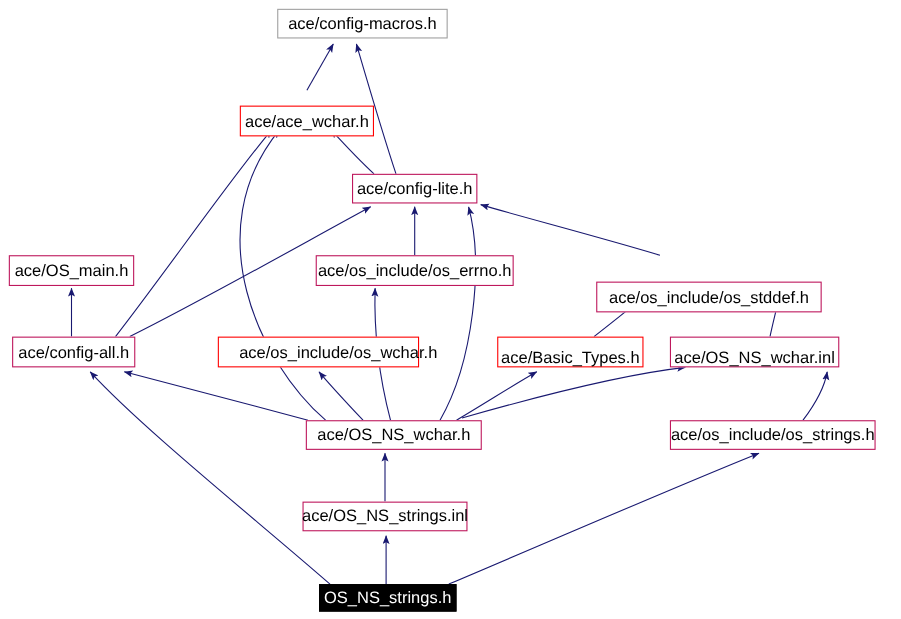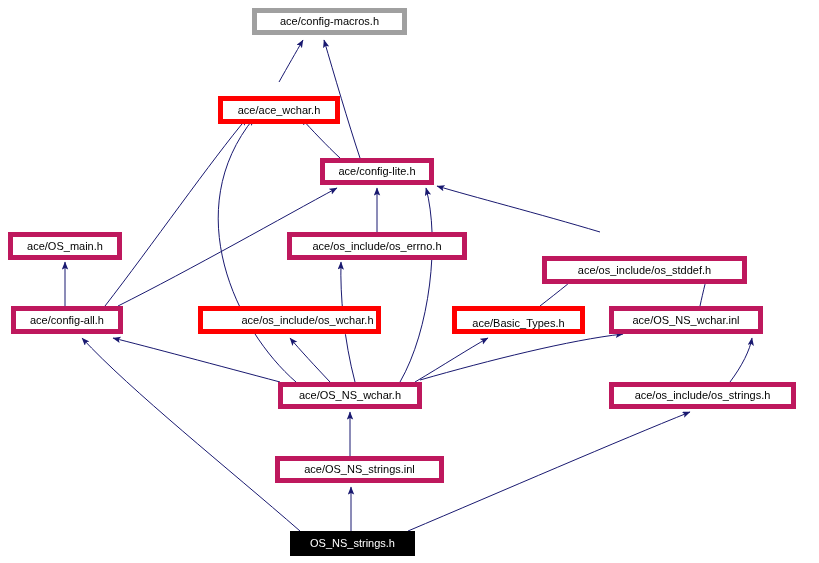--- a/index.html
+++ b/index.html
@@ -21,27 +21,27 @@
     top: 0;
     width: 819px;
     height: 563px;
   }
   .node {
     position: absolute;
     box-sizing: border-box;
     display: flex;
     align-items: center;
     justify-content: center;
-    font-size: 11px;
+    font-size: 15px;
     line-height: 1;
     letter-spacing: 0px;
     white-space: nowrap;
     background: #ffffff;
     color: #000000;
-    border: 5px solid #be185d;
+    border: 1px solid #be185d;
     z-index: 5;
   }
   .node.style-gray {
     border-color: #a0a0a0;
     color: #000000;
     background: #ffffff;
   }
   .node.style-red {
     border-color: #ff0000;
     color: #000000;
@@ -114,30 +114,30 @@
       </div>
       <div class="node style-plain" style="left: 11px; top: 306px; width: 112px; height: 28px;">
         <span class="node-label">ace/config-all.h</span>
       </div>
       <div class="node style-red" style="left: 198px; top: 306px; width: 183px; height: 28px; padding-left: 36px;">
         <span class="node-label">ace/os_include/os_wchar.h</span>
       </div>
       <div class="node style-red" style="left: 452px; top: 306px; width: 133px; height: 28px; align-items: flex-end;">
         <span class="node-label">ace/Basic_Types.h</span>
       </div>
-      <div class="node style-plain" style="left: 609px; top: 306px; width: 154px; height: 28px;">
+      <div class="node style-plain" style="left: 609px; top: 306px; width: 154px; height: 28px; align-items: flex-end;">
         <span class="node-label">ace/OS_NS_wchar.inl</span>
       </div>
-      <div class="node style-plain" style="left: 278px; top: 382px; width: 144px; height: 27px;">
+      <div class="node style-plain" style="left: 278px; top: 382px; width: 160px; height: 27px;">
         <span class="node-label">ace/OS_NS_wchar.h</span>
       </div>
       <div class="node style-plain" style="left: 609px; top: 382px; width: 187px; height: 27px;">
         <span class="node-label">ace/os_include/os_strings.h</span>
       </div>
-      <div class="node style-plain" style="left: 275px; top: 456px; width: 169px; height: 27px;">
+      <div class="node style-plain" style="left: 275px; top: 456px; width: 150px; height: 27px;">
         <span class="node-label">ace/OS_NS_strings.inl</span>
       </div>
       <div class="node style-root" style="left: 290px; top: 531px; width: 125px; height: 25px;">
         <span class="node-label">OS_NS_strings.h</span>
       </div>
     </div>
 
 </div>
 
 </body></html>

